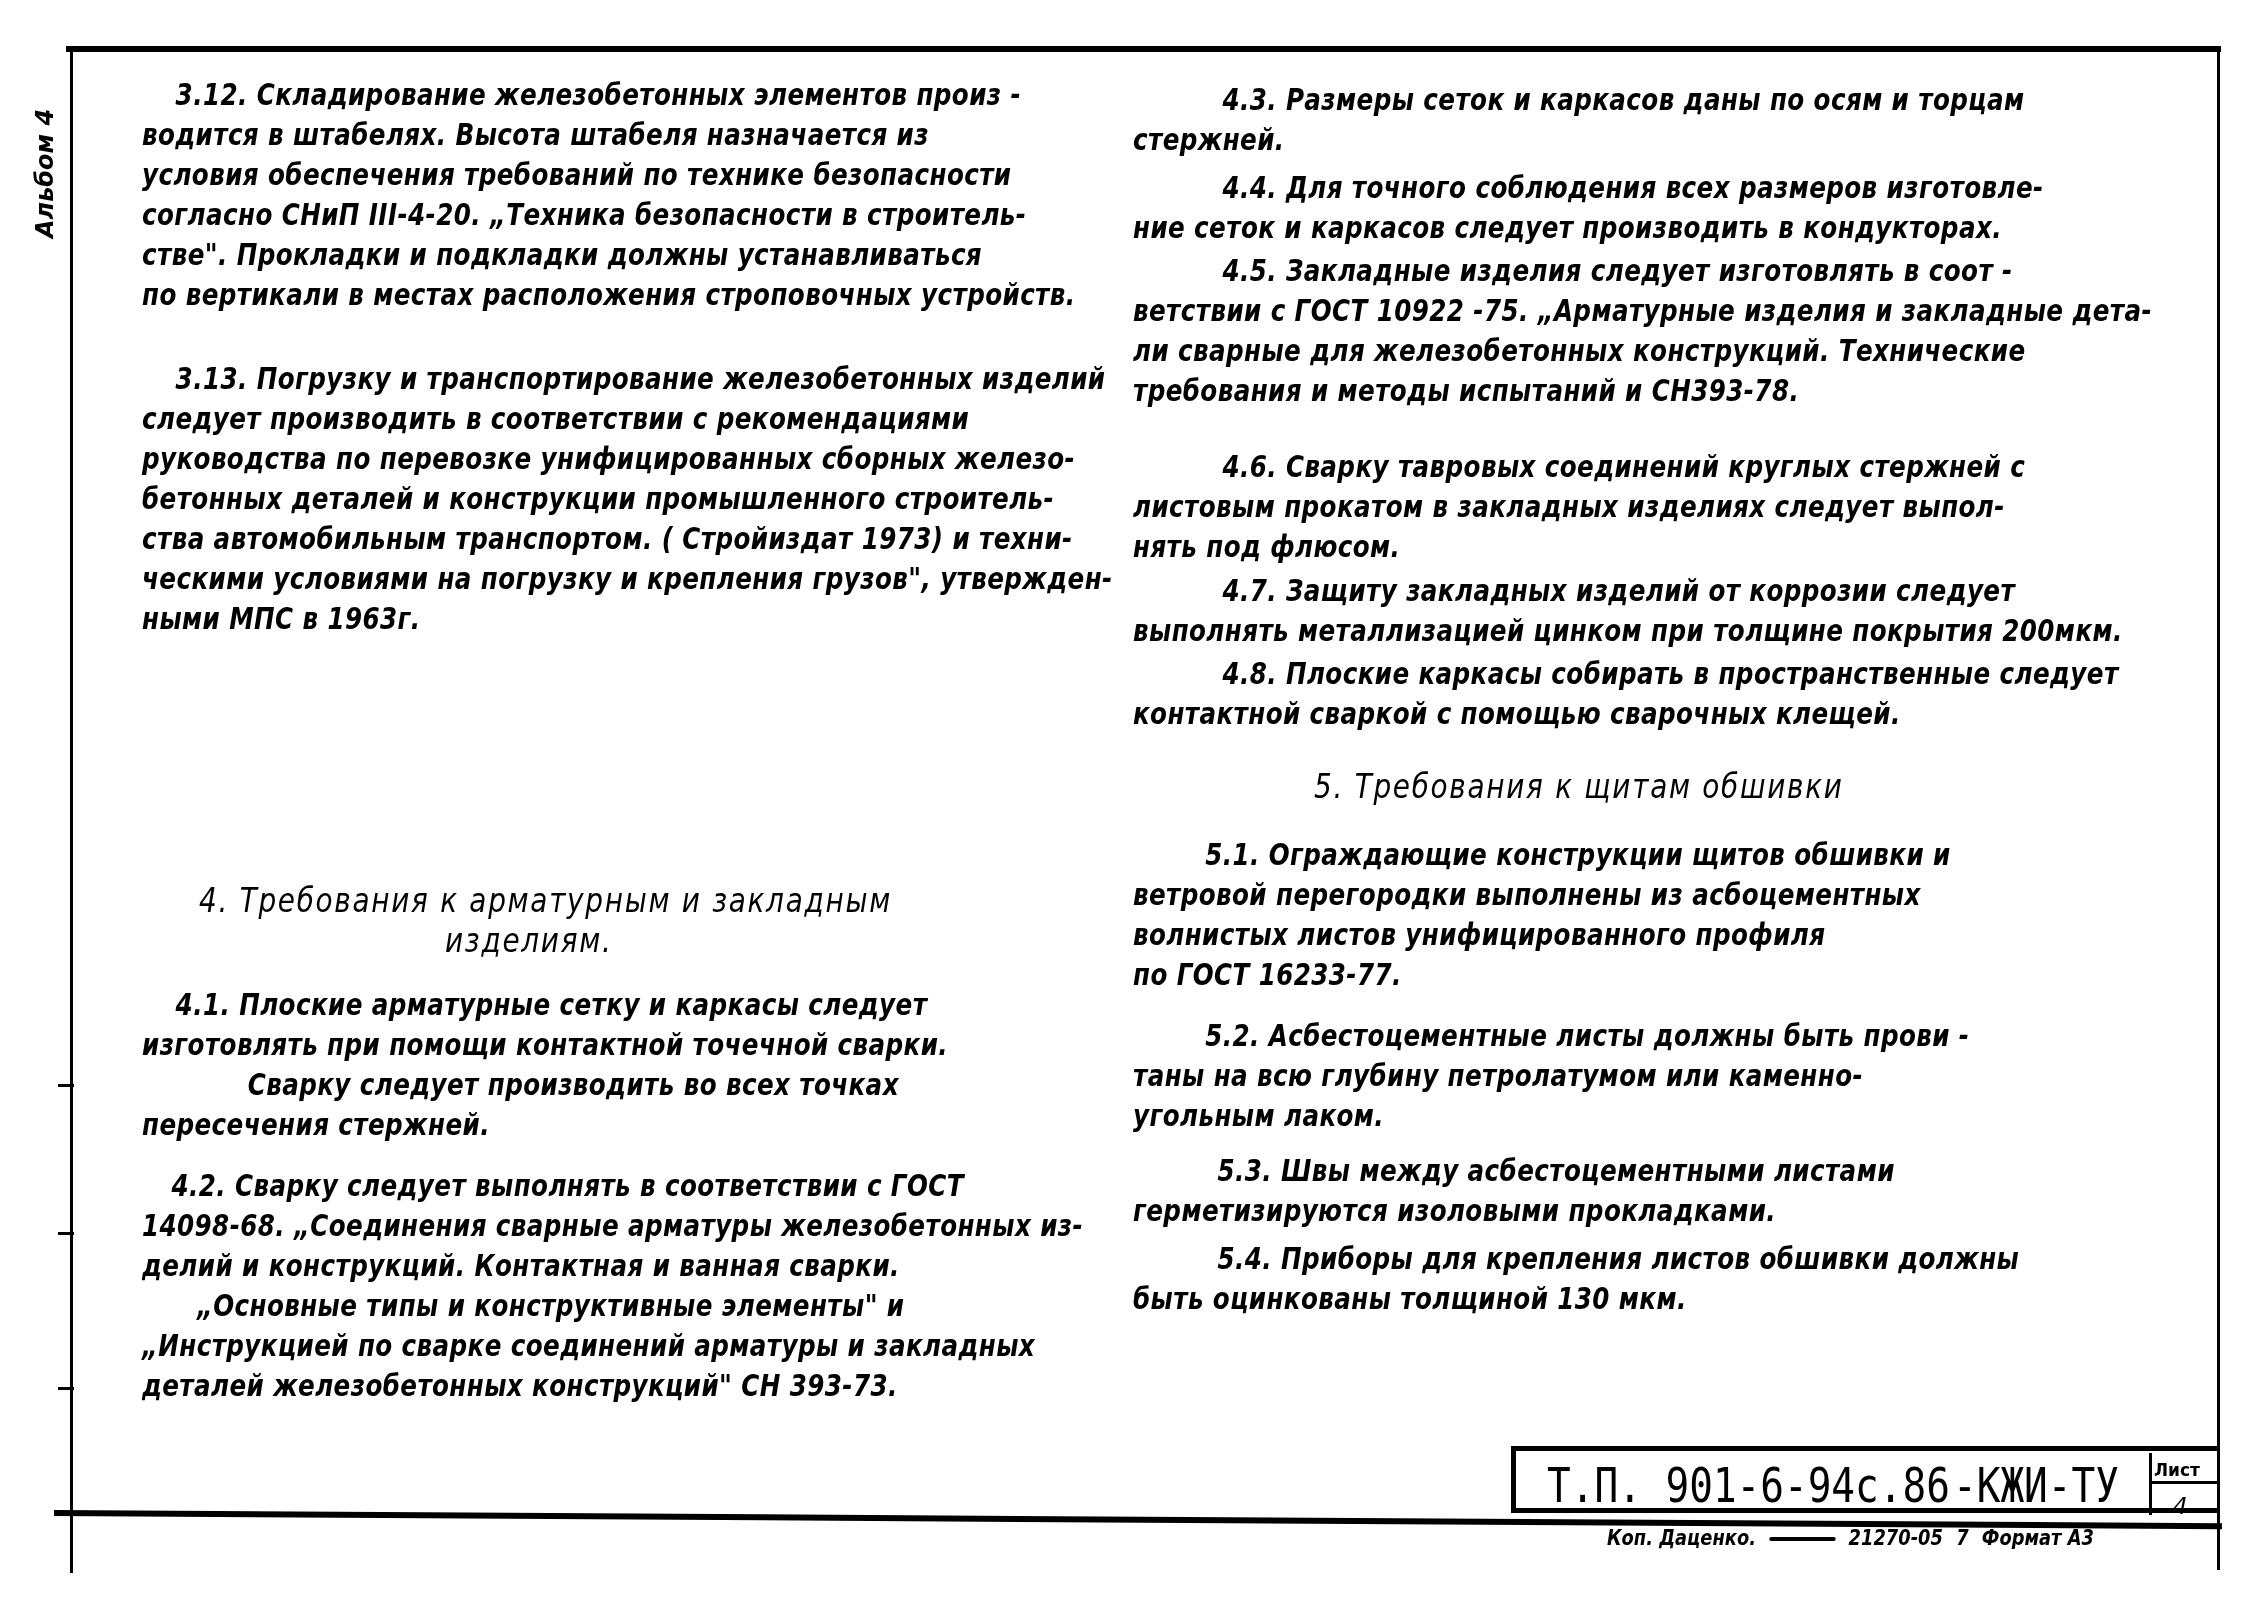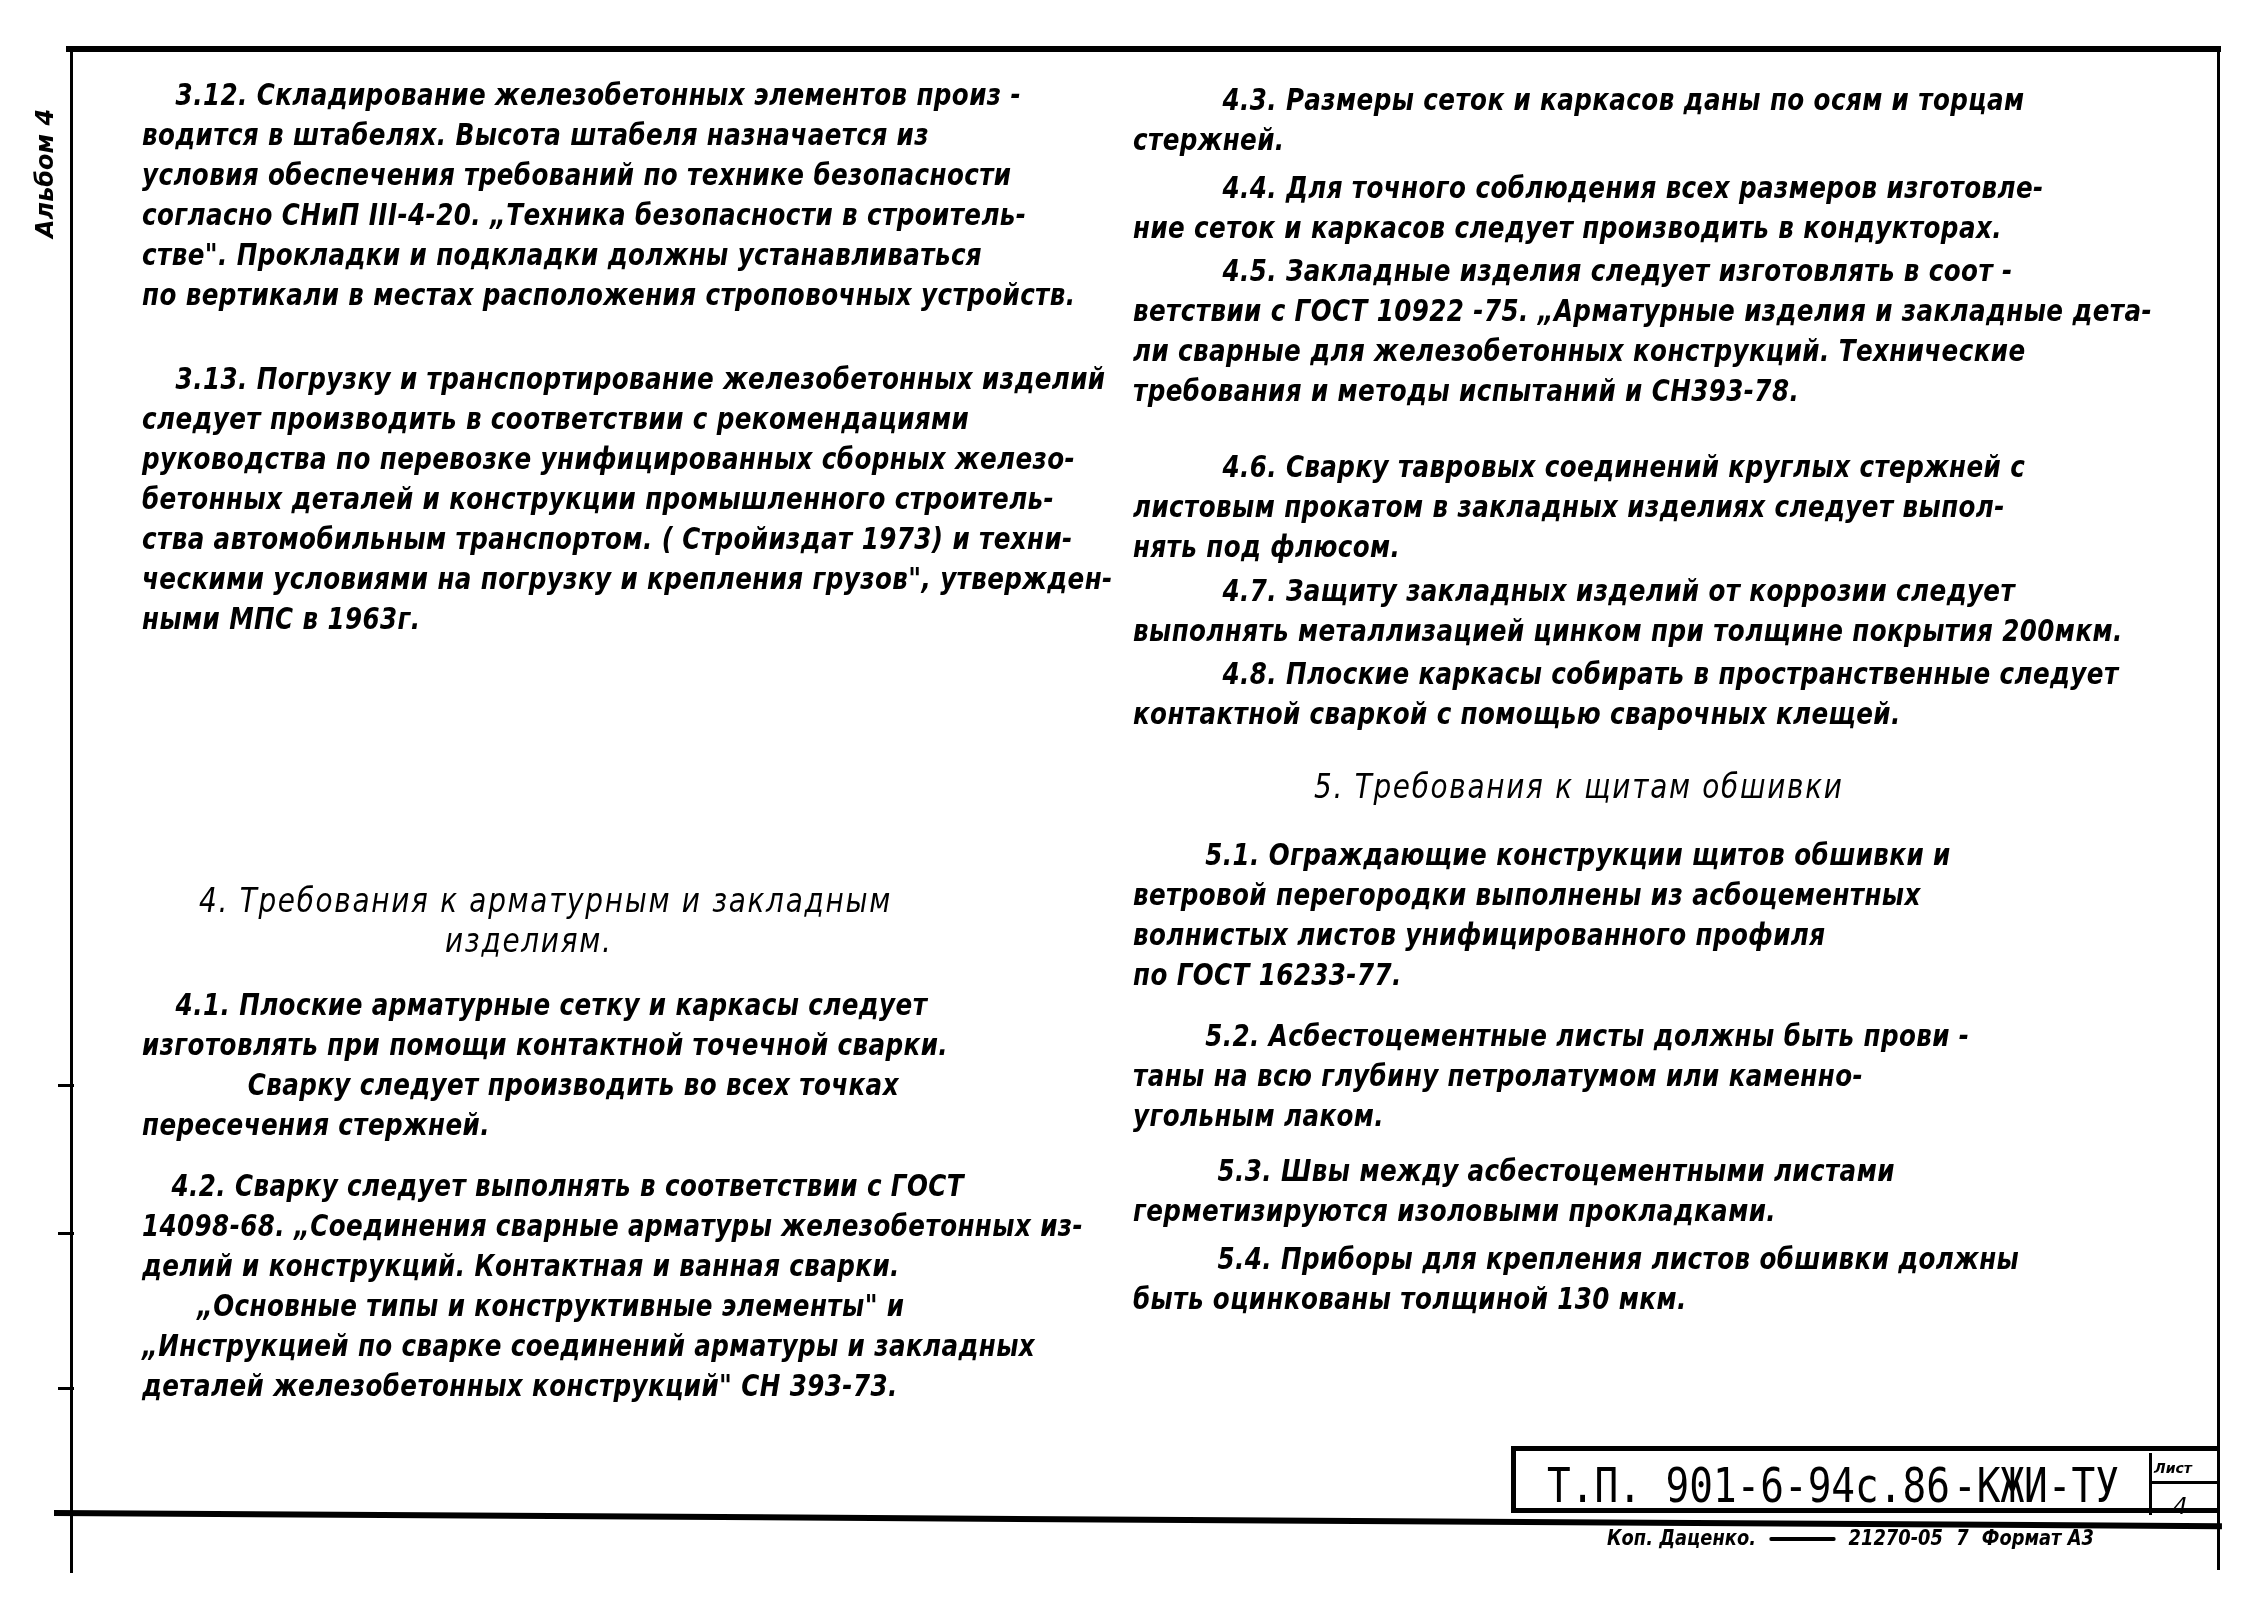--- a/index.html
+++ b/index.html
@@ -29,21 +29,21 @@
   }
   .line { display: block; font-size: 30px; line-height: 34px; height: 40px; }
   .line.indent { padding-left: 109px; }
   .heading { display: block; font-size: 34px; line-height: 40px; font-weight: normal; letter-spacing: 2.1px; }
 
   
   .stamp { position: absolute; left: 1511px; top: 1446px; width: 709px; height: 67px; border: 5.2px solid #000; border-right: none; box-sizing: border-box; }
   .stamp-code { position: absolute; left: 1547px; top: 1459px; font-family: "DejaVu Sans Mono", monospace; font-size: 48px; line-height: 52px; transform: scaleX(0.82); transform-origin: left top; white-space: nowrap; }
   .stamp-suffix { position: absolute; left: 1953px; top: 1459px; font-family: "DejaVu Sans Mono", monospace; font-size: 48px; line-height: 52px; transform: scaleX(0.82); transform-origin: left top; white-space: nowrap; }
   .stamp-divider { position: absolute; left: 2149px; top: 1453px; width: 3.1px; height: 62px; background: #000; }
-  .sheet-label { position: absolute; left: 2154px; top: 1460px; font-size: 14px; font-style: italic; font-weight: bold; }
+  .sheet-label { position: absolute; left: 2154px; top: 1460px; font-size: 17px; font-weight: bold; }
   .sheet-sep { position: absolute; left: 2152px; top: 1481px; width: 67px; height: 2.6px; background: #000; }
   .sheet-num { position: absolute; left: 2173px; top: 1493px; font-size: 23px; font-style: italic; }
   .footer-line { position: absolute; left: 1607px; top: 1526px; font-size: 21px; font-style: italic; font-weight: bold; white-space: nowrap; transform: scaleX(0.85); transform-origin: left top; }
   .footer-line span { margin-right: 15.5px; }
   .sig { display: inline-block; width: 78px; height: 3.1px; background: #000; vertical-align: middle; border-radius: 2.1px; margin-right: 15.5px; }
 </style>
 </head>
 <body>
 
 <div class="sheet">

